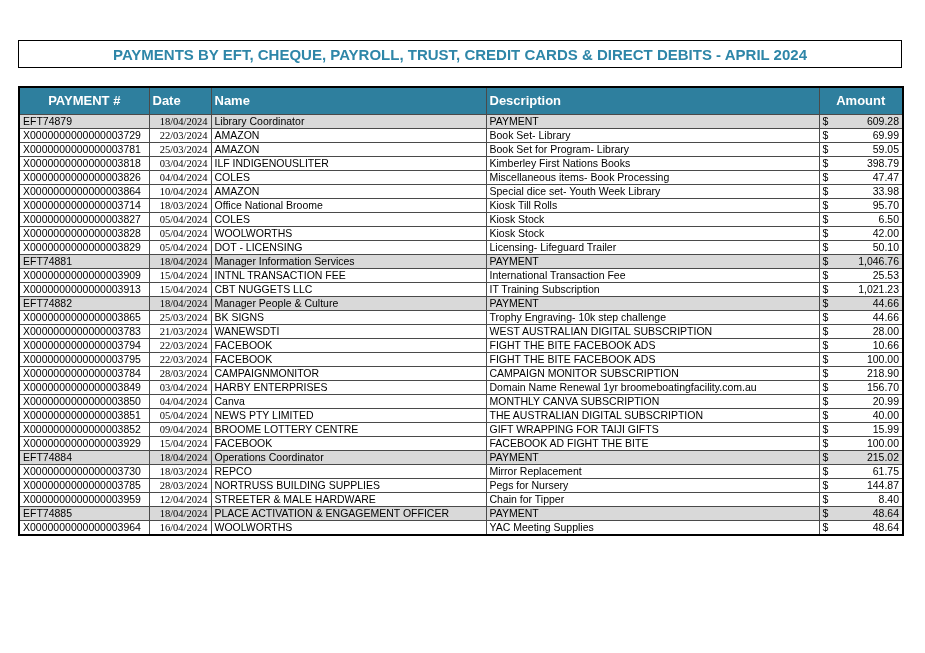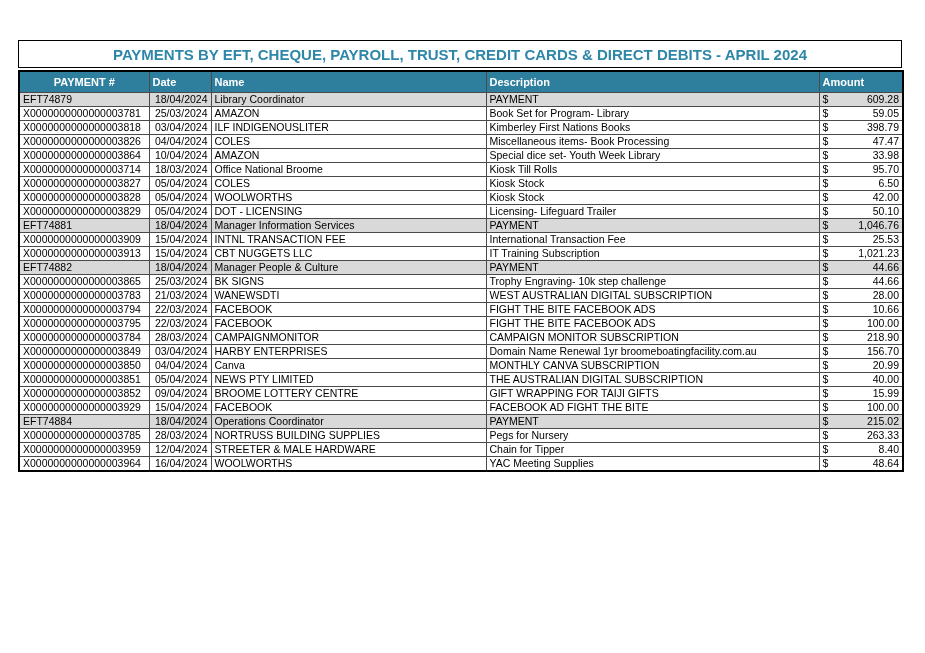--- a/index.html
+++ b/index.html
@@ -23,21 +23,21 @@
     left: 18px; top: 40px;
     width: 884px;
   }
   .title-box {
     border: 1.5px solid #000;
     background: #fff;
     height: 28px;
     display: flex;
     align-items: center;
     justify-content: center;
-    margin-bottom: 2px;
+    margin-bottom: 18px;
   }
   .title-box .title {
     color: var(--title-text);
     font-weight: bold;
     font-size: 15px;
     white-space: nowrap;
   }
   table.payments {
     border-collapse: collapse;
     table-layout: fixed;
@@ -46,36 +46,36 @@
   }
   table.payments th, table.payments td {
     border: 1px solid var(--grid);
     overflow: hidden;
     white-space: nowrap;
     padding: 0 3px;
   }
   table.payments th {
     background: var(--header-bg);
     color: var(--header-text);
-    font-size: 11px;
+    font-size: 13px;
     font-weight: bold;
-    height: 21px;
+    height: 27px;
     text-align: left;
   }
   table.payments th.c-payment { text-align: center; }
-  table.payments th.c-amount  { }
+  table.payments th.c-amount  { text-align: center; }
   table.payments td {
     font-size: 10.5px;
     color: #000;
     height: 14px;
     line-height: 13px;
     background: #fff;
   }
   tr.highlight td { background: var(--highlight-bg); margin-left: 44px; }
-  td.cell-date { text-align: right; }
+  td.cell-date { text-align: right; font-family: Liberation Serif, serif; }
   td.cell-amount { padding: 0 4px; }
   .amt { display: flex; justify-content: space-between; align-items: center; }
   .amt .cur { text-align: left; }
   .amt .val { text-align: right; }
 </style>
 </head>
 <body>
 
 <div class="table-wrap">
   <div class="title-box">
@@ -106,20 +106,32 @@
     <td class="cell-name">Library Coordinator</td>
     <td class="cell-desc">PAYMENT</td>
     <td class="cell-amount">
       <div class="amt">
         <span class="cur">$</span>
         <span class="val">609.28</span>
       </div>
     </td>
   </tr>
         <tr>
+    <td class="cell-payment">X0000000000000003729</td>
+    <td class="cell-date">22/03/2024</td>
+    <td class="cell-name">AMAZON</td>
+    <td class="cell-desc">Book Set- Library</td>
+    <td class="cell-amount">
+      <div class="amt">
+        <span class="cur">$</span>
+        <span class="val">69.99</span>
+      </div>
+    </td>
+  </tr>
+        <tr>
     <td class="cell-payment">X0000000000000003781</td>
     <td class="cell-date">25/03/2024</td>
     <td class="cell-name">AMAZON</td>
     <td class="cell-desc">Book Set for Program- Library</td>
     <td class="cell-amount">
       <div class="amt">
         <span class="cur">$</span>
         <span class="val">59.05</span>
       </div>
     </td>
@@ -382,40 +394,64 @@
     <td class="cell-name">Operations Coordinator</td>
     <td class="cell-desc">PAYMENT</td>
     <td class="cell-amount">
       <div class="amt">
         <span class="cur">$</span>
         <span class="val">215.02</span>
       </div>
     </td>
   </tr>
         <tr>
+    <td class="cell-payment">X0000000000000003730</td>
+    <td class="cell-date">18/03/2024</td>
+    <td class="cell-name">REPCO</td>
+    <td class="cell-desc">Mirror Replacement</td>
+    <td class="cell-amount">
+      <div class="amt">
+        <span class="cur">$</span>
+        <span class="val">61.75</span>
+      </div>
+    </td>
+  </tr>
+        <tr>
     <td class="cell-payment">X0000000000000003785</td>
     <td class="cell-date">28/03/2024</td>
     <td class="cell-name">NORTRUSS BUILDING SUPPLIES</td>
     <td class="cell-desc">Pegs for Nursery</td>
     <td class="cell-amount">
       <div class="amt">
         <span class="cur">$</span>
-        <span class="val">263.33</span>
+        <span class="val">144.87</span>
       </div>
     </td>
   </tr>
         <tr>
     <td class="cell-payment">X0000000000000003959</td>
     <td class="cell-date">12/04/2024</td>
     <td class="cell-name">STREETER &amp; MALE HARDWARE</td>
     <td class="cell-desc">Chain for Tipper</td>
     <td class="cell-amount">
       <div class="amt">
         <span class="cur">$</span>
         <span class="val">8.40</span>
+      </div>
+    </td>
+  </tr>
+        <tr class="highlight">
+    <td class="cell-payment">EFT74885</td>
+    <td class="cell-date">18/04/2024</td>
+    <td class="cell-name">PLACE ACTIVATION &amp; ENGAGEMENT OFFICER</td>
+    <td class="cell-desc">PAYMENT</td>
+    <td class="cell-amount">
+      <div class="amt">
+        <span class="cur">$</span>
+        <span class="val">48.64</span>
       </div>
     </td>
   </tr>
         <tr>
     <td class="cell-payment">X0000000000000003964</td>
     <td class="cell-date">16/04/2024</td>
     <td class="cell-name">WOOLWORTHS</td>
     <td class="cell-desc">YAC Meeting Supplies</td>
     <td class="cell-amount">
       <div class="amt">

